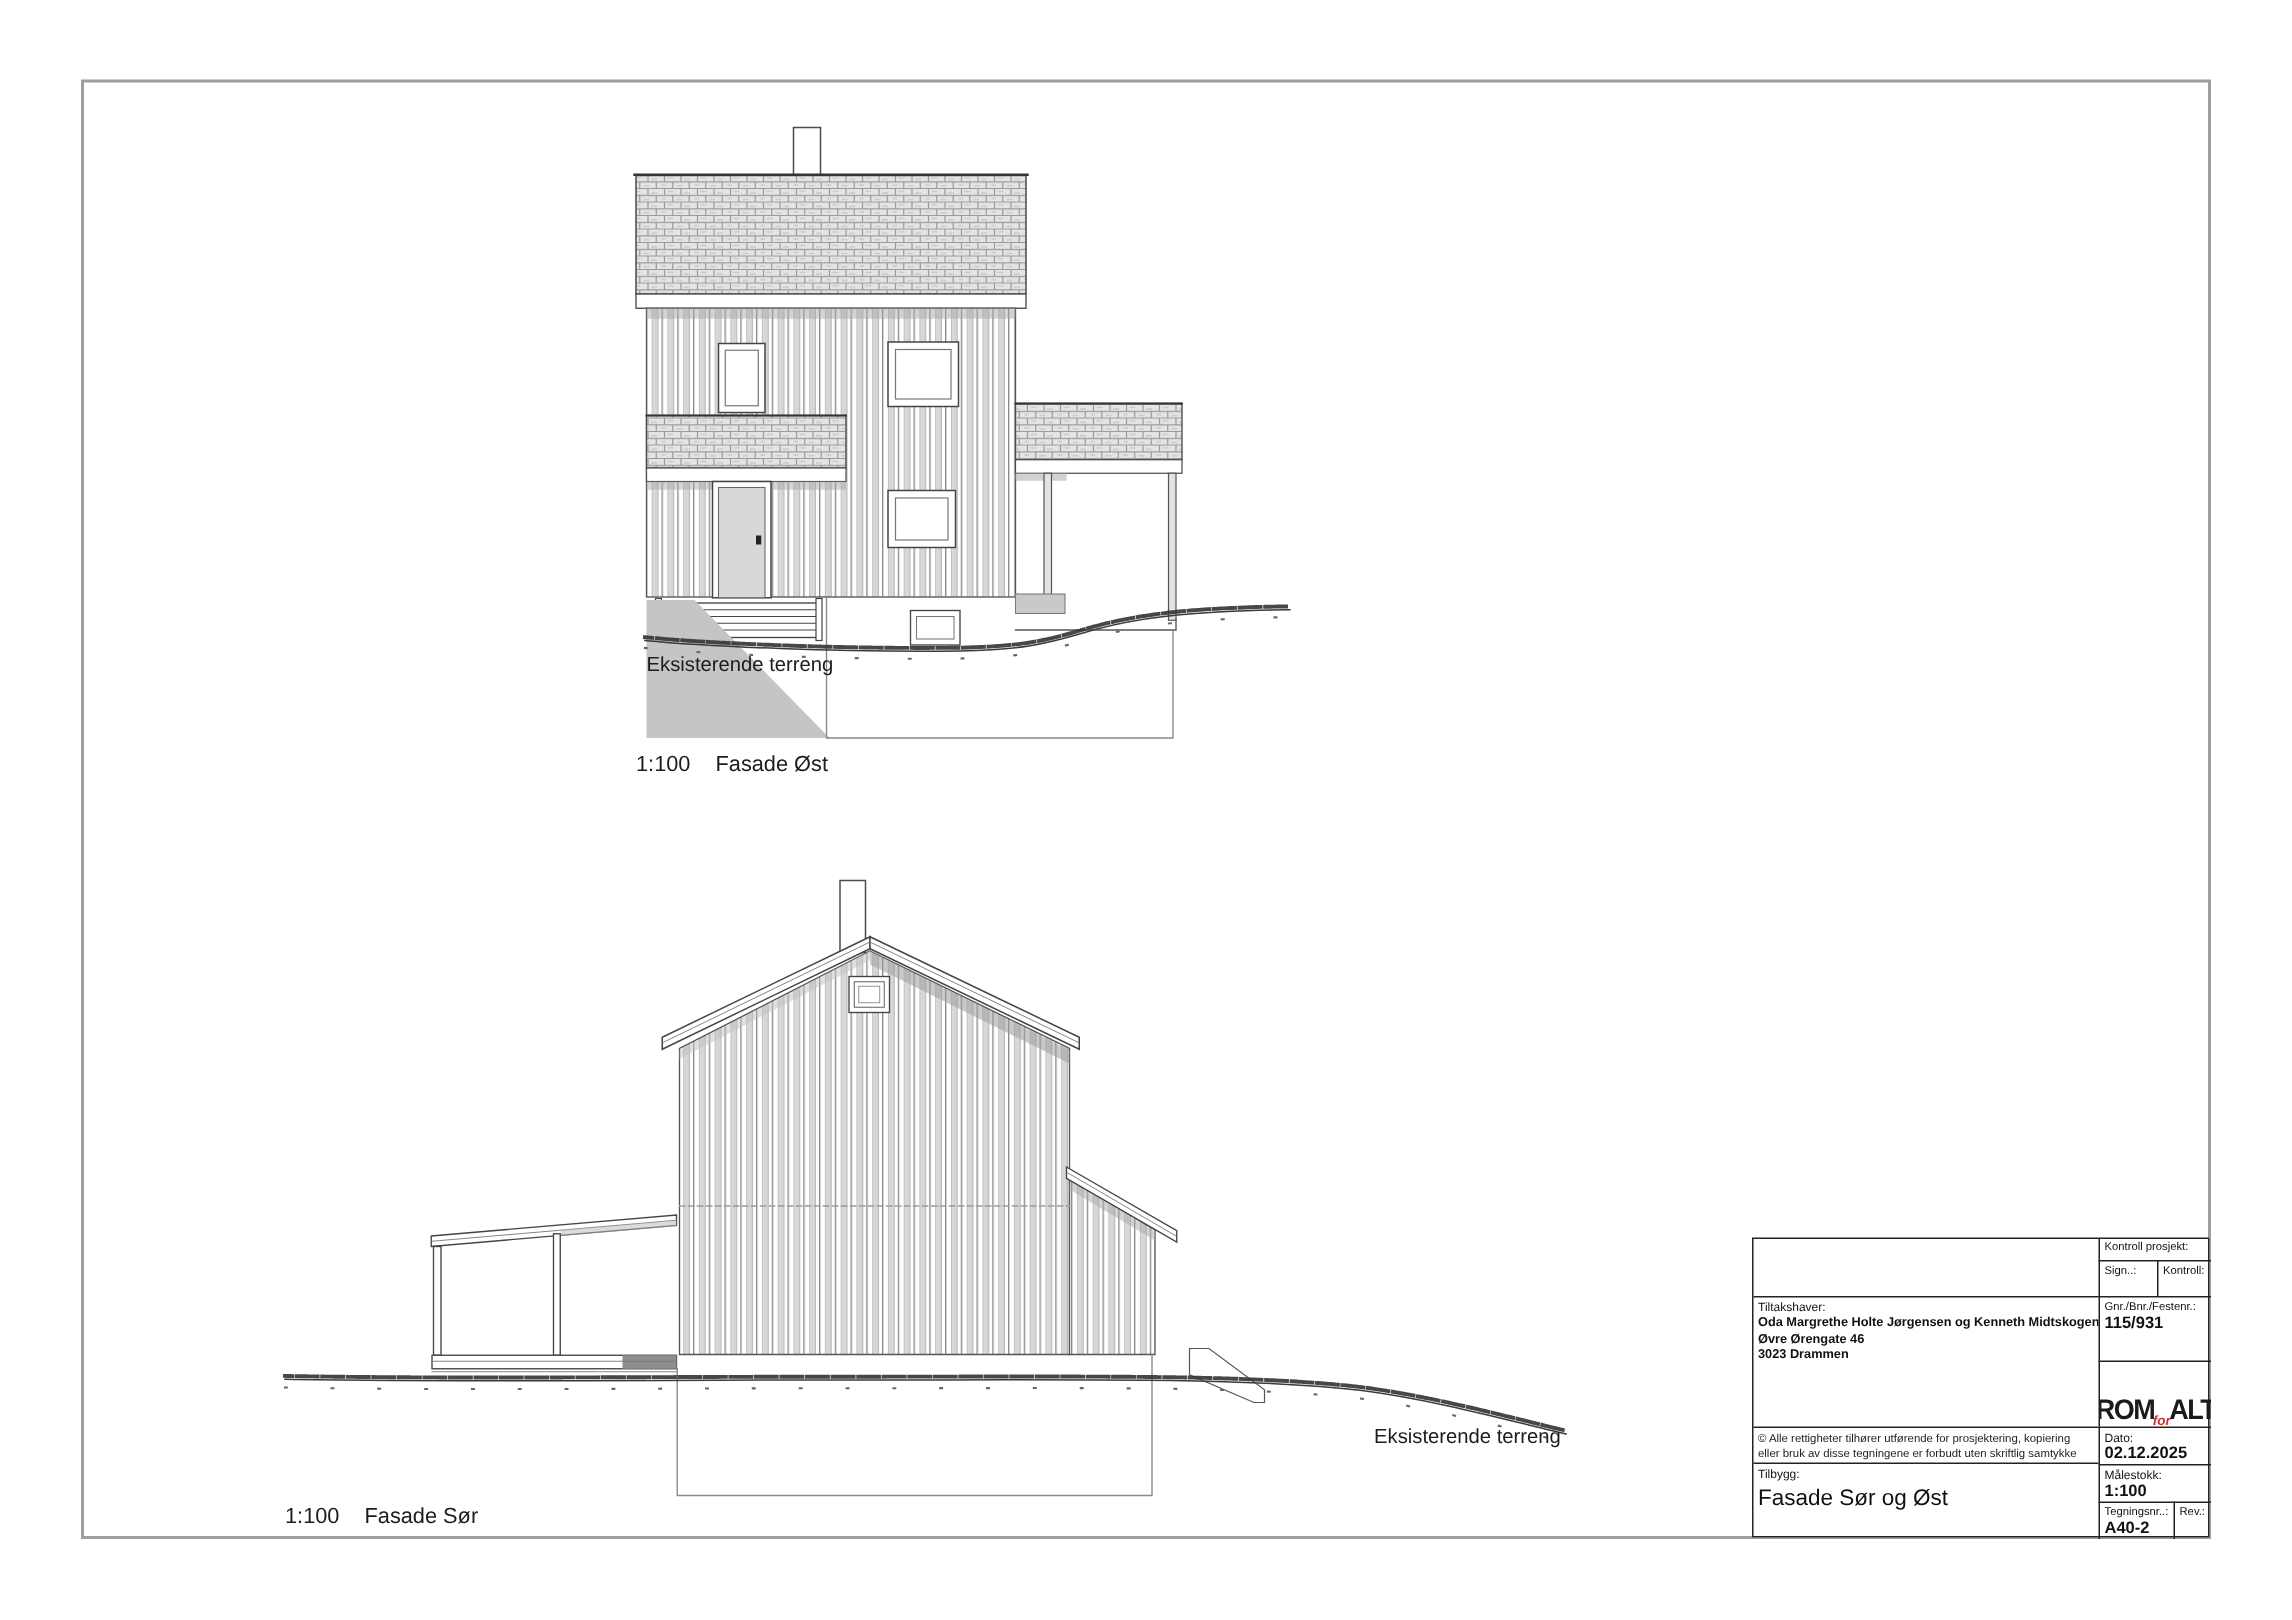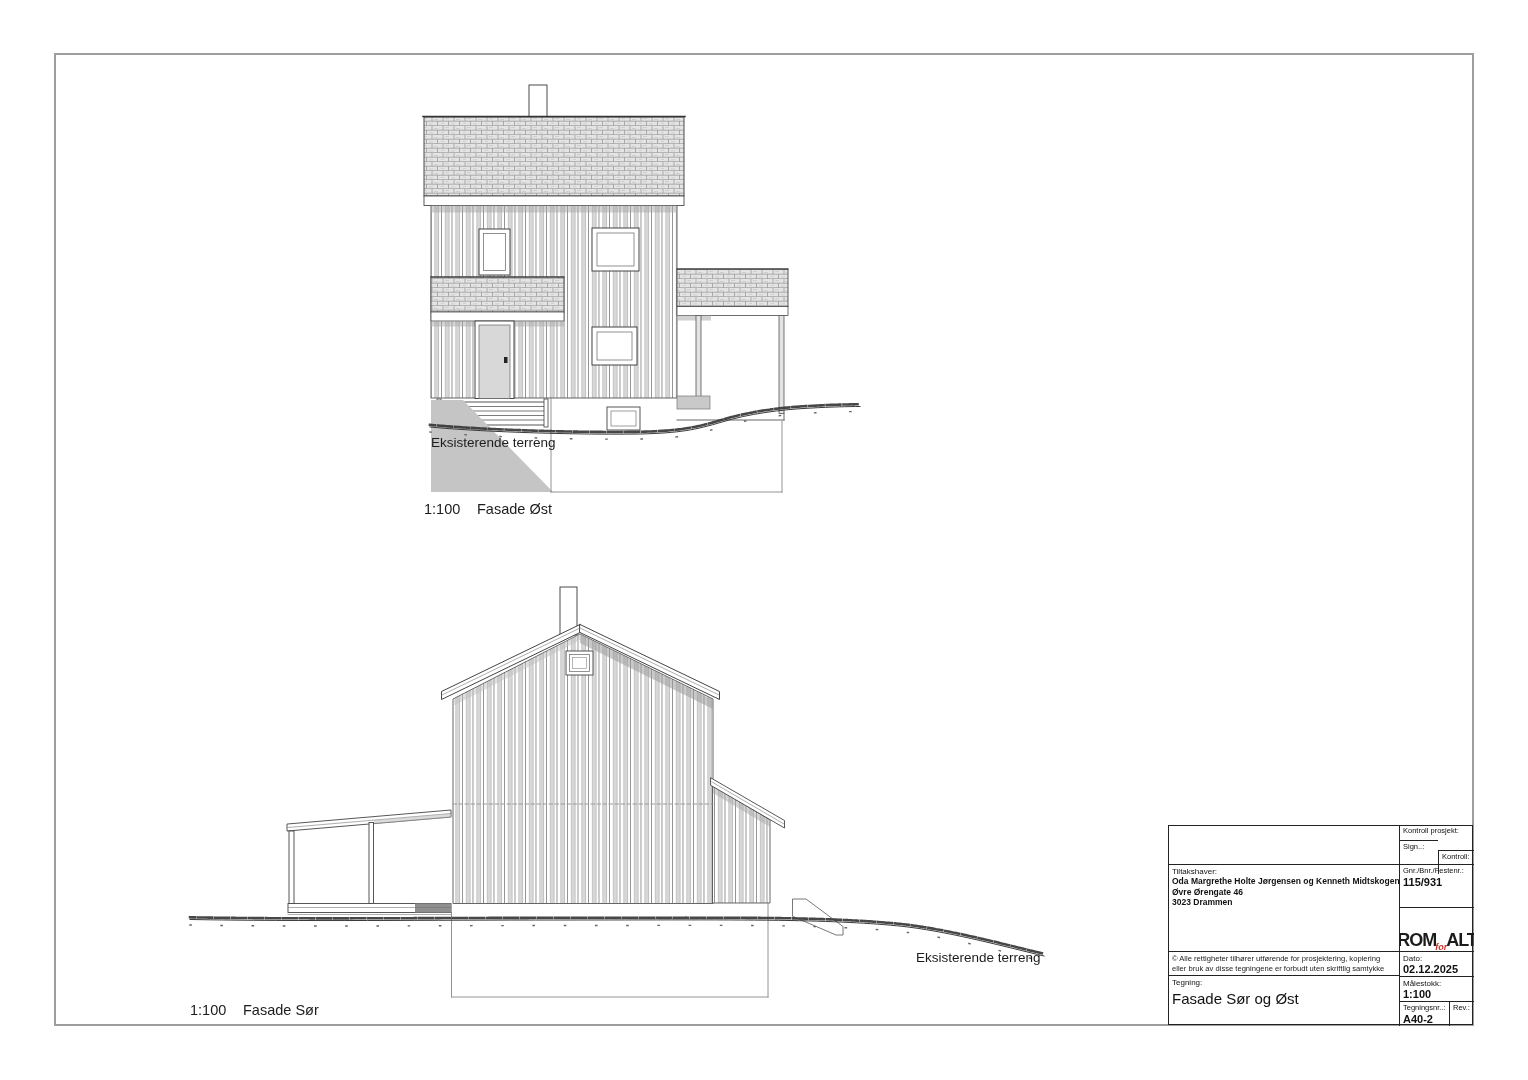--- a/index.html
+++ b/index.html
@@ -188,31 +188,31 @@
   <div class="tb bt" style="left:0;top:38px;width:230px;height:43px;">
     <span class="lab">Tiltakshaver:</span>
     <span class="val-s">Oda Margrethe Holte Jørgensen og Kenneth Midtskogen</span>
     <span class="val-s">Øvre Ørengate 46</span>
     <span class="val-s">3023 Drammen</span>
   </div>
   <div class="tb bt copy" style="left:0;top:125px;width:230px;height:24px;">
     <span>© Alle rettigheter tilhører utførende for prosjektering, kopiering eller bruk av disse tegningene er forbudt uten skriftlig samtykke</span>
   </div>
   <div class="tb bt" style="left:0;top:149px;width:230px;height:51px;">
-    <span class="lab">Tegning:</span>
+    <span class="lab">Tilbygg:</span>
     <span class="val-l">Fasade Sør og Øst</span>
   </div>
 
   <div class="tb bl" style="left:230px;top:0;width:75px;height:14px;padding-top:1px;">
     <span class="lab" style="font-size:7.5px;">Kontroll prosjekt:</span>
   </div>
   <div class="tb bl bt" style="left:230px;top:14px;width:39px;height:24px;">
     <span class="lab" style="font-size:7.5px;">Sign..:</span>
   </div>
-  <div class="tb bl bt" style="left:269px;top:24px;width:36px;height:24px;">
+  <div class="tb bl bt" style="left:269px;top:14px;width:36px;height:24px;">
     <span class="lab" style="font-size:7.5px;">Kontroll:</span>
   </div>
   <div class="tb bl bt" style="left:230px;top:38px;width:75px;height:43px;">
     <span class="lab" style="font-size:7.5px;">Gnr./Bnr./Festenr.:</span>
     <span class="val-b">115/931</span>
   </div>
   <div class="tb bl bt" style="left:230px;top:81px;width:75px;height:44px;padding:0;">
     <div class="logo-wrap">
       <span class="logo-main">ROM</span>
       <span class="logo-for" id="logoFor" style="color: rgb(200, 53, 42);">for</span>

